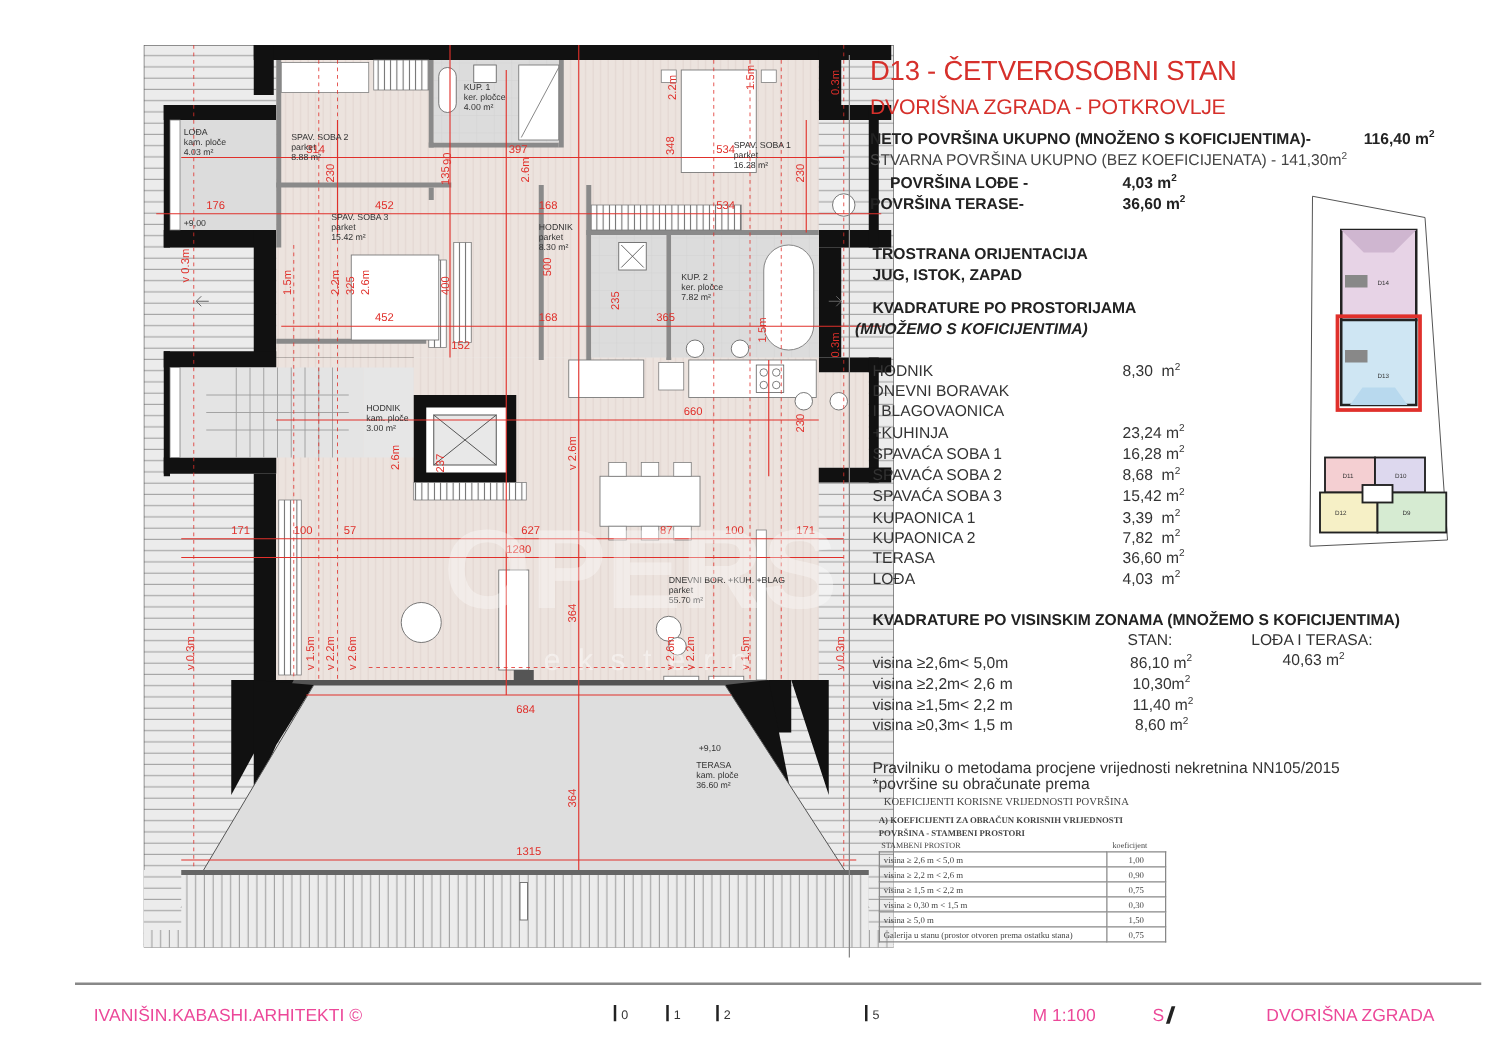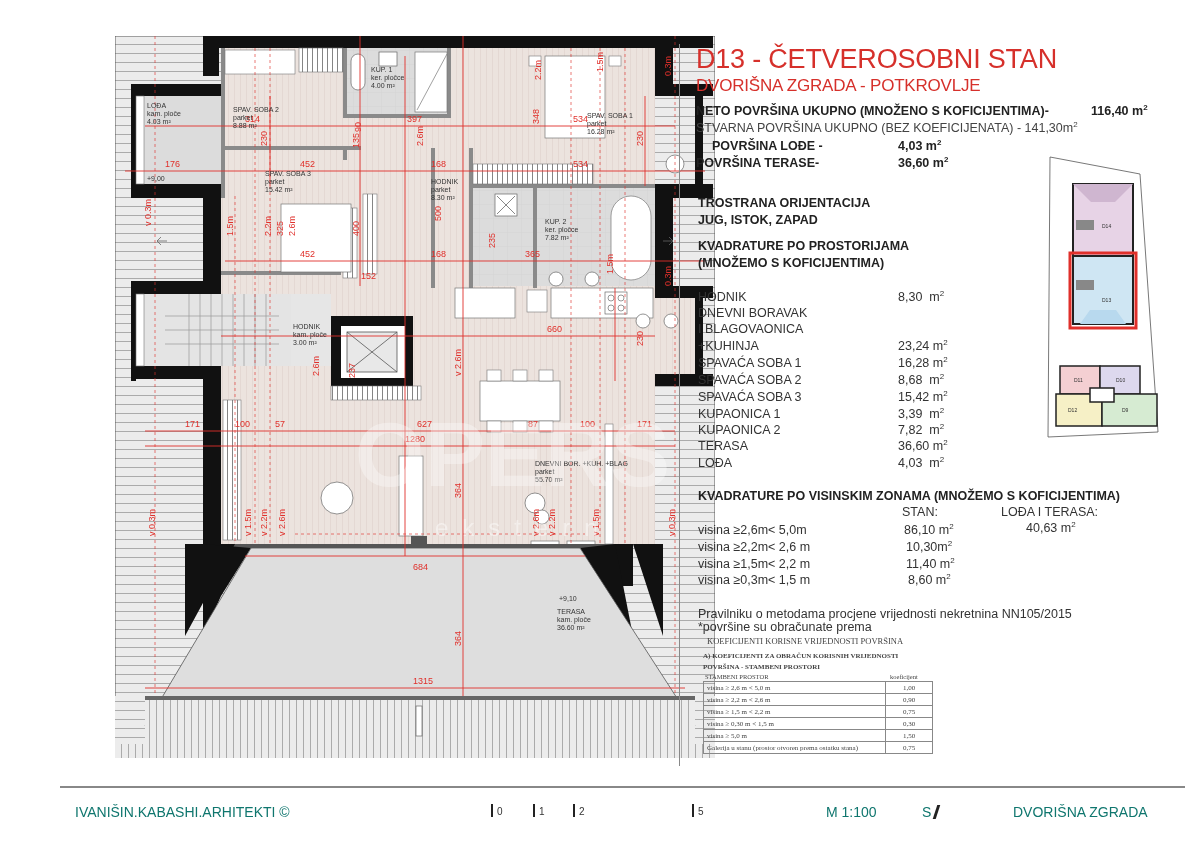--- a/index.html
+++ b/index.html
@@ -5,30 +5,30 @@
   html,body{margin:0;padding:0;background:#fff;}
   body{width:1200px;height:847px;position:relative;overflow:hidden;font-family:"Liberation Sans",sans-serif;color:#222;}
   .abs{position:absolute;}
   
   #plan{position:absolute;left:75px;top:36px;width:537px;height:720px;padding-left:40px;}
   #plan svg{display:block;}
   .rl{font-family:"Liberation Sans",sans-serif;font-size:7px;fill:#333;}
   .dim{font-family:"Liberation Sans",sans-serif;font-size:9px;fill:#e0302b;}
   .dimv{font-family:"Liberation Sans",sans-serif;font-size:9px;fill:#e0302b;}
   
-  .title{font-size:27px;color:#d6302b;letter-spacing:-0.2px;}
+  .title{font-size:22px;color:#d6302b;letter-spacing:-0.2px;}
   .subtitle{font-size:17px;color:#d6302b;letter-spacing:-0.2px;}
   .b{font-weight:bold;}
   .t12{font-size:12.5px;}
   .row{position:absolute;font-size:12.5px;color:#333;}
   sup{font-size:8px;line-height:0;}
   .coef-table{position:absolute;left:703px;top:681px;border-collapse:collapse;font-family:"Liberation Serif",serif;font-size:7px;color:#444;}
   .coef-table td{border:1px solid #888;padding:0 3px;height:11px;}
   .coef-table td.v{text-align:center;width:40px;}
-  .footer{position:absolute;top:804px;font-size:14px;color:#0f766e;}
+  .footer{position:absolute;top:804px;font-size:14px;color:#ec4899;}
   .scale-tick{position:absolute;top:804px;font-size:10px;color:#333;}
   .scale-tick b{display:inline-block;width:2px;height:13px;background:#222;vertical-align:-2px;margin-right:4px;}
 </style>
 </head>
 <body>
 
 <div id="plan">
 <svg width="600" height="722" viewBox="0 0 600 722" xmlns="http://www.w3.org/2000/svg">
   <defs>
     <pattern id="roofH" width="10" height="9" patternUnits="userSpaceOnUse">
@@ -340,21 +340,21 @@
 <div class="abs t12" style="left:696px;top:121px;color:#444;"><span>STVARNA POVRŠINA UKUPNO (BEZ KOEFICIJENATA) - 141,30m</span><sup>2</sup></div>
 <div class="abs t12 b" style="left:696px;top:139px;padding-left:16px;">POVRŠINA LOĐE -</div>
 <div class="abs t12 b" style="left:898px;top:139px;"><span>4,03 m</span><sup>2</sup></div>
 <div class="abs t12 b" style="left:696px;top:156px;">POVRŠINA TERASE-</div>
 <div class="abs t12 b" style="left:898px;top:156px;"><span>36,60  m</span><sup>2</sup></div>
 
 <div class="abs t12 b" style="left:698px;top:196px;">TROSTRANA ORIJENTACIJA</div>
 <div class="abs t12 b" style="left:698px;top:213px;">JUG, ISTOK, ZAPAD</div>
 
 <div class="abs t12 b" style="left:698px;top:239px;">KVADRATURE PO PROSTORIJAMA</div>
-<div class="abs t12 b" style="left:698px;top:256px;">(MNOŽEMO S KOFICIJENTIMA)</div>
+<div class="abs t12 b" style="left:684px;top:256px;font-style:italic;">(MNOŽEMO S KOFICIJENTIMA)</div>
 
 <div>
   <div class="row" style="left:698px;top:290px;">HODNIK</div>
   <div class="row" style="left:898px;top:290px;"><span>8,30</span>&nbsp;&nbsp;<span>m</span><sup>2</sup></div>
   <div class="row" style="left:698px;top:306px;">DNEVNI BORAVAK</div>
   <div class="row" style="left:698px;top:322px;">I BLAGOVAONICA</div>
   <div class="row" style="left:698px;top:339px;">+KUHINJA</div>
   <div class="row" style="left:898px;top:339px;"><span>23,24</span> <span>m</span><sup>2</sup></div>
   <div class="row" style="left:698px;top:356px;">SPAVAĆA SOBA 1</div>
   <div class="row" style="left:898px;top:356px;"><span>16,28</span> <span>m</span><sup>2</sup></div>

